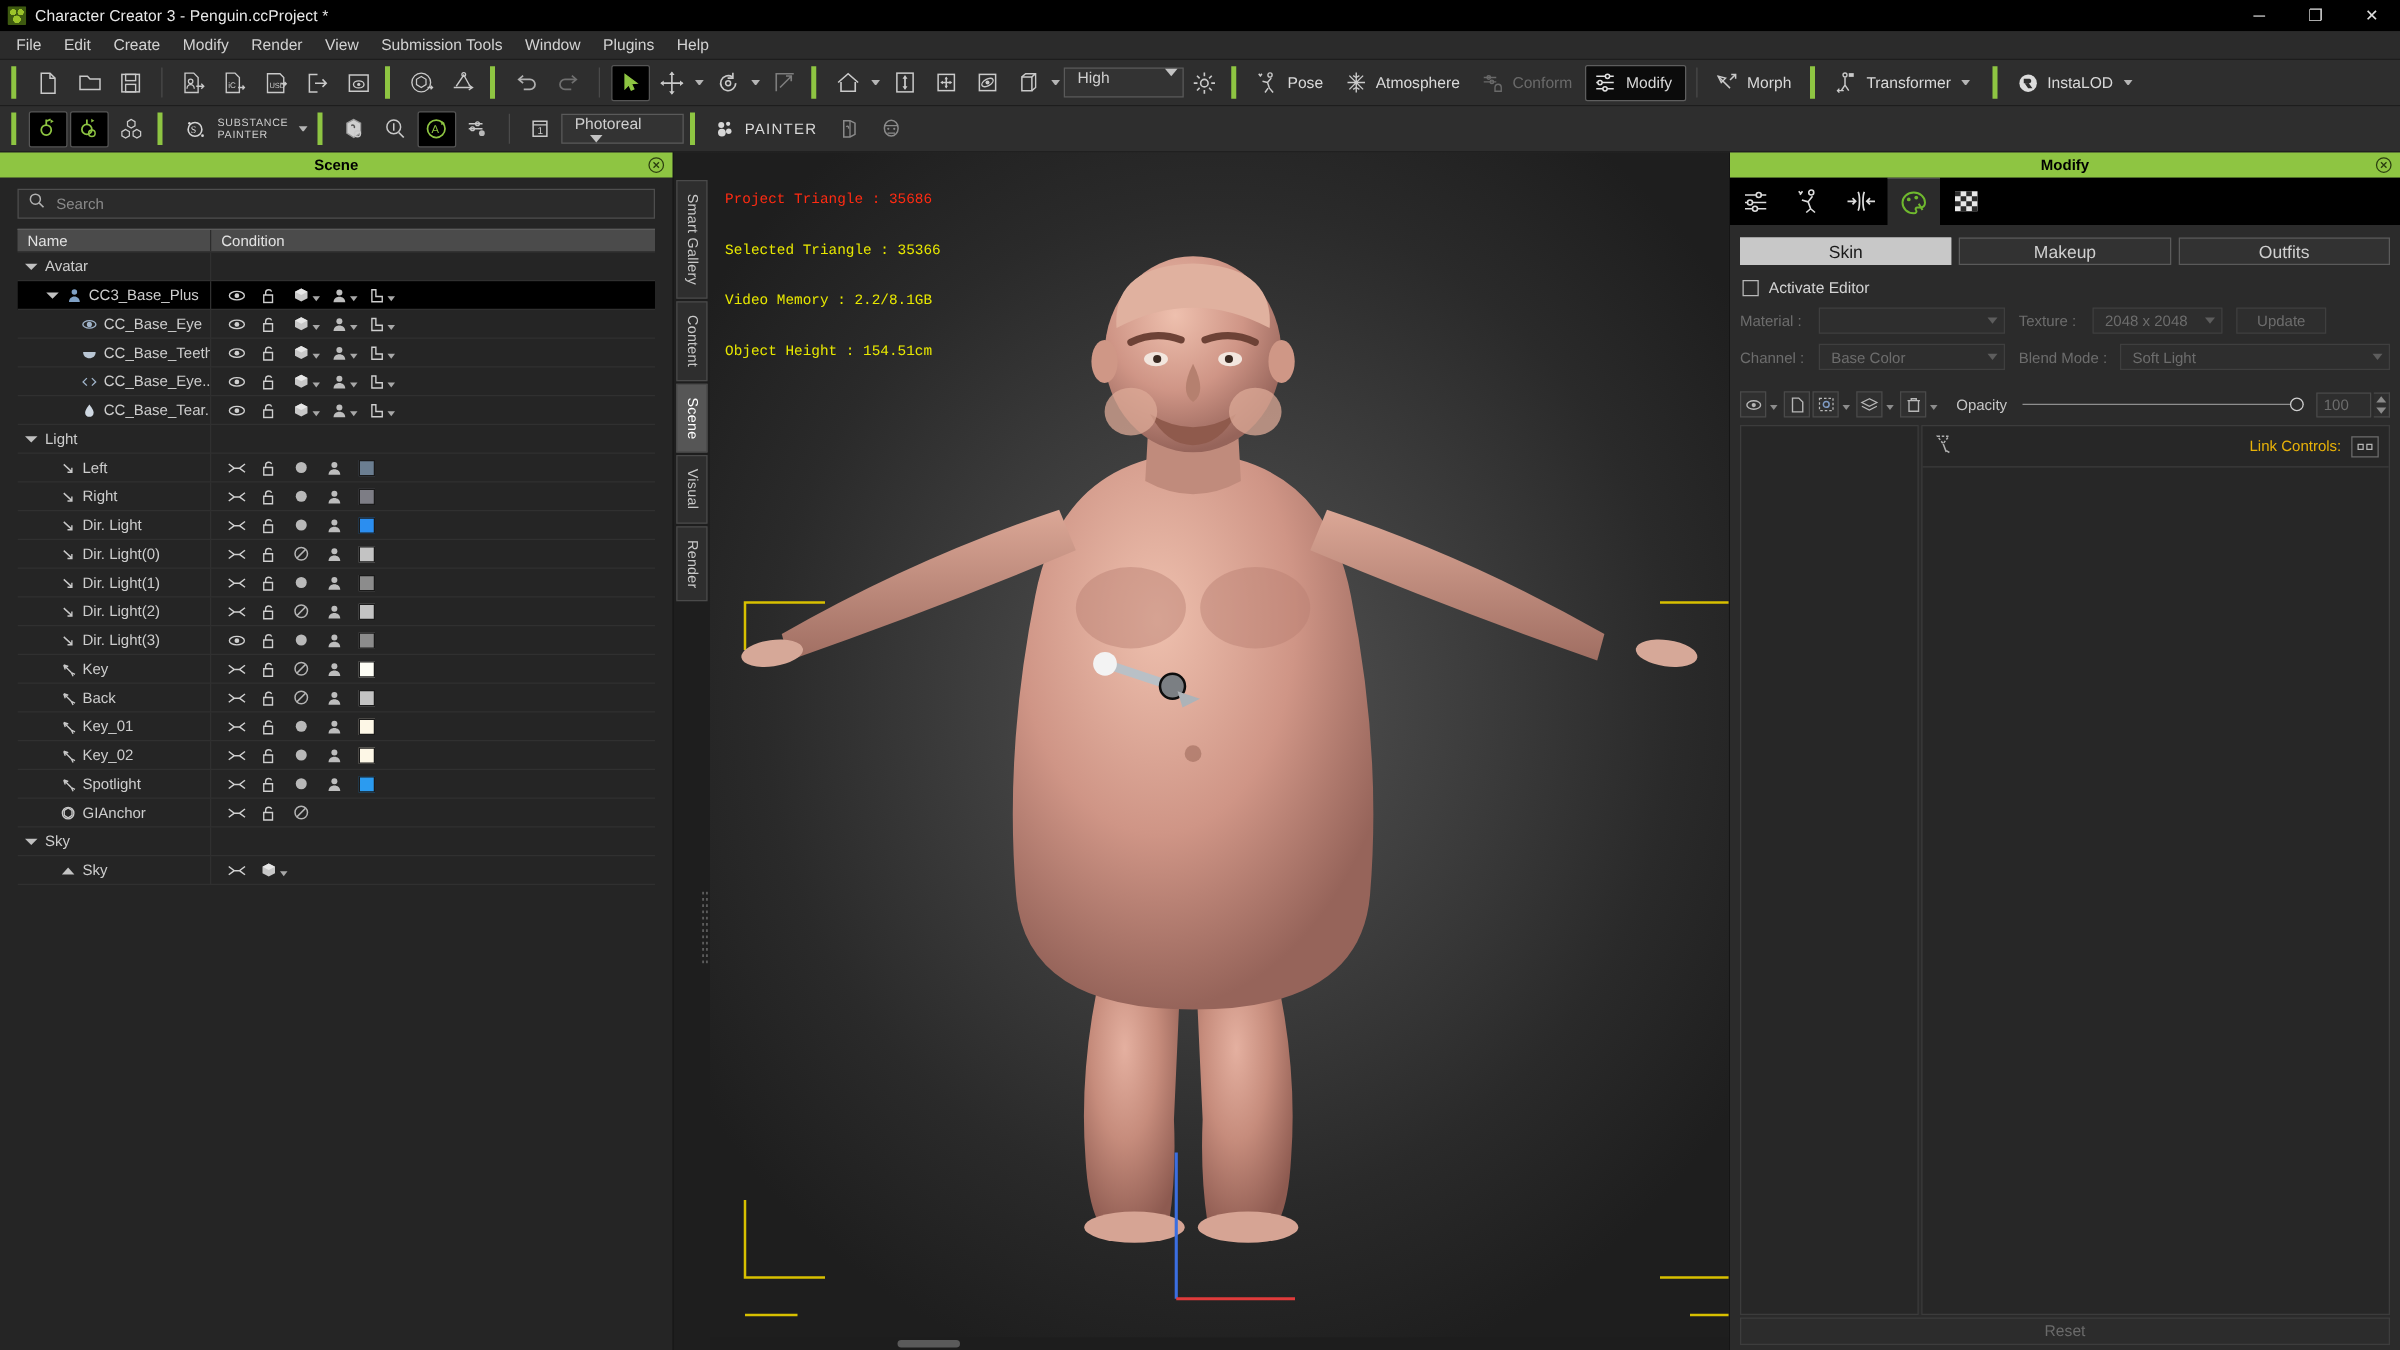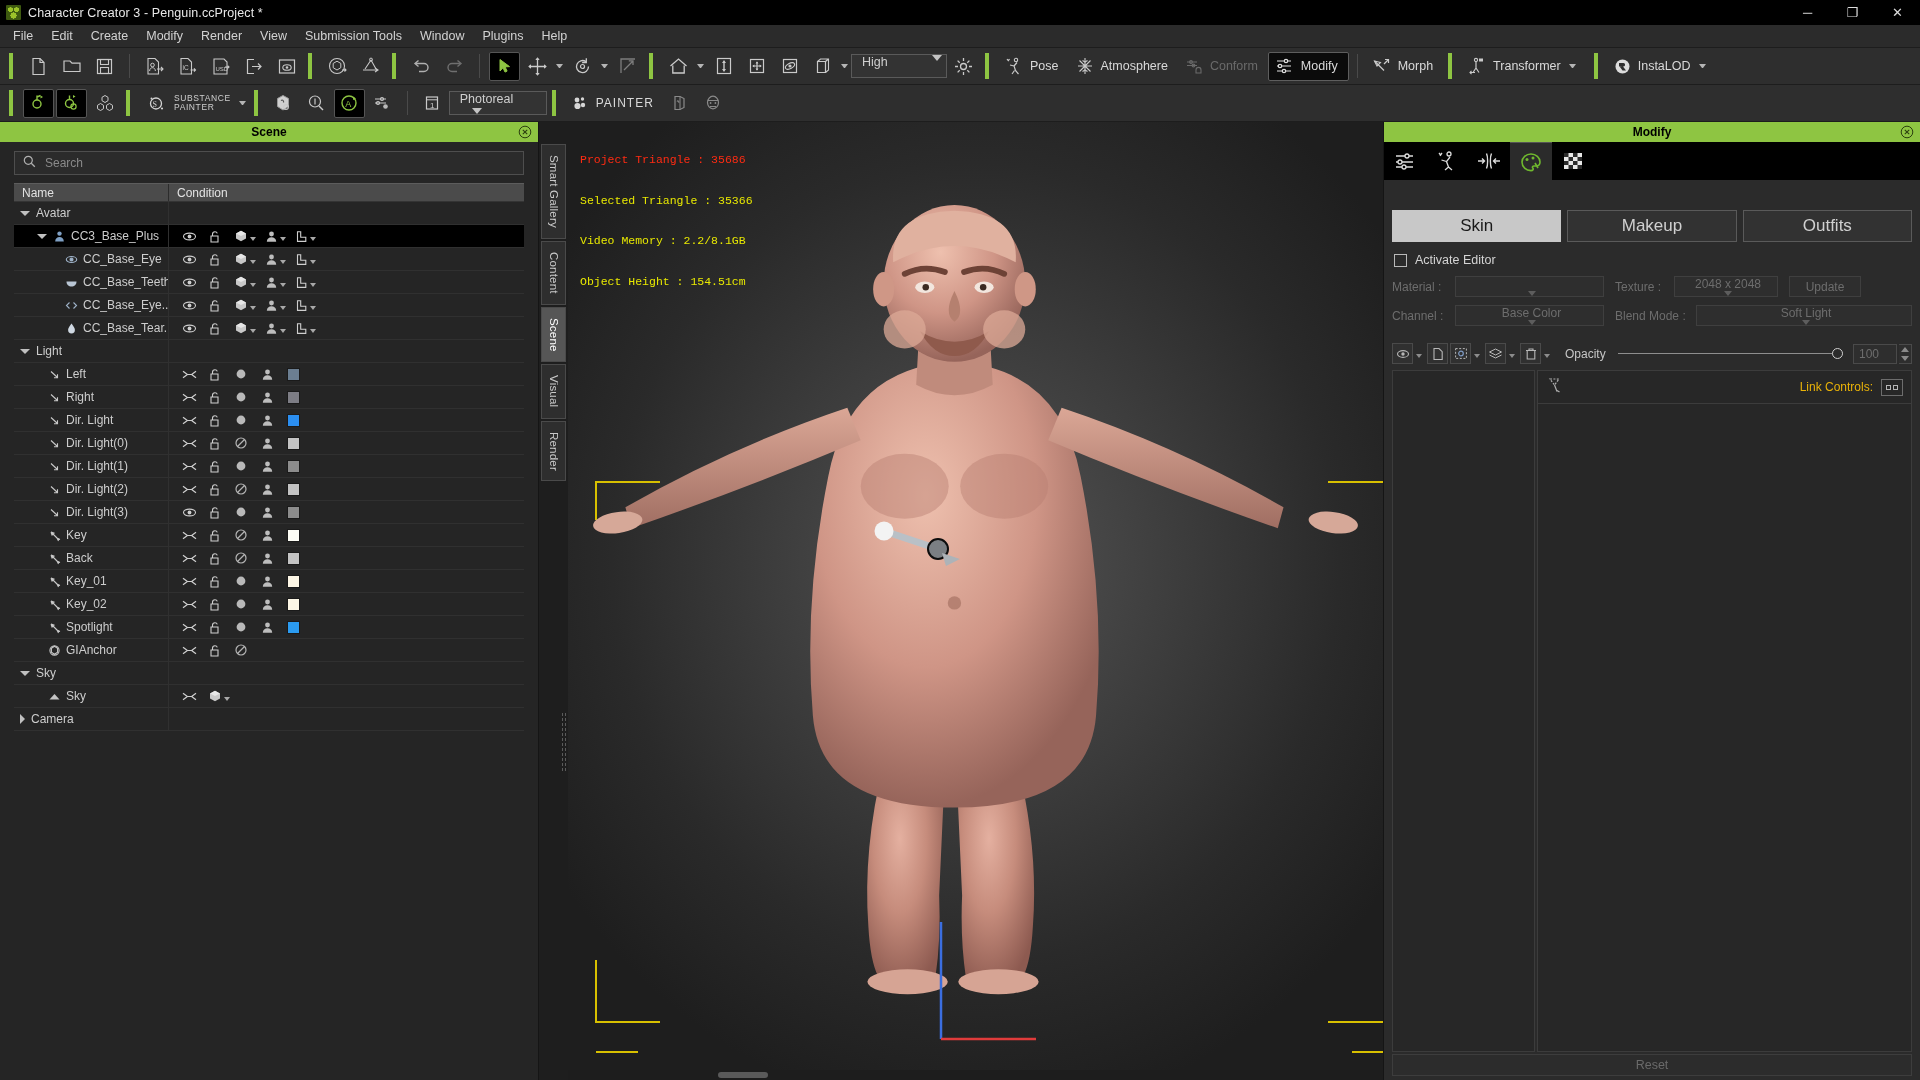--- a/index.html
+++ b/index.html
@@ -131,30 +131,30 @@
   .vp-scroll .th { position: absolute; left: 150px; width: 50px; top: 2px; height: 6px; background: #5a5a5a; border-radius: 3px; }
 
   
   .modpanel { width: 537px; flex: 0 0 537px; display: flex; flex-direction: column; background: #2b2b2b;
               border-left: 1px solid #151515; }
   .modtabs { height: 38px; flex: 0 0 38px; background: #000; display: flex; align-items: stretch; }
   .modtab { width: 42px; display: flex; align-items: center; justify-content: center; }
   .modtab.active { background: #2b2b2b; border-top: 1px solid #555; }
   .modbody { flex: 1 1 auto; display: flex; flex-direction: column; padding: 10px 8px 0 8px; }
   .segrow { display: flex; gap: 6px; }
-  .seg { flex: 1; height: 32px; border: 1px solid #5a5a5a; background: #323232; color: #d0d0d0;
-         font-size: 17px; display: flex; align-items: center; justify-content: center; margin-top: 20px; }
+  .seg { flex: 1; height: 22px; border: 1px solid #5a5a5a; background: #323232; color: #d0d0d0;
+         font-size: 14px; display: flex; align-items: center; justify-content: center; }
   .seg.active { background: #c8c8c8; color: #1a1a1a; border-color: #c8c8c8; }
   .chkrow { display: flex; align-items: center; gap: 8px; margin: 11px 0 9px 2px; }
   .chk { width: 13px; height: 13px; border: 1px solid #b9b9b9; background: #2b2b2b; }
   .chklbl { font-size: 12.5px; color: #d4d4d4; }
   .frow { display: flex; align-items: center; gap: 7px; margin-bottom: 8px; }
   .flbl { font-size: 12px; color: #6d6d6d; width: 56px; flex: 0 0 56px; }
   .fcombo { height: 21px; border: 1px solid #3f3f3f; background: #2e2e2e; display: flex; align-items: center;
-            justify-content: space-between; padding: 0 5px 0 9px; font-size: 12px; color: #6d6d6d; flex-direction: column; }
+            justify-content: space-between; padding: 0 5px 0 9px; font-size: 12px; color: #6d6d6d; }
   .fcombo .cc2 { width: 0; height: 0; border-left: 4.5px solid transparent; border-right: 4.5px solid transparent;
                  border-top: 5.5px solid #5d5d5d; }
   .fbtn { height: 21px; border: 1px solid #3f3f3f; background: #2e2e2e; font-size: 12px; color: #6d6d6d;
           display: flex; align-items: center; justify-content: center; }
   .toolrow { display: flex; align-items: center; gap: 2px; margin: 9px 0 6px 0; }
   .sqbtn { width: 21px; height: 21px; border: 1px solid #4a4a4a; background: #303030;
            display: flex; align-items: center; justify-content: center; }
   .minicaret { width: 0; height: 0; border-left: 3.5px solid transparent; border-right: 3.5px solid transparent;
                border-top: 4.5px solid #8c8c8c; margin: 5px 3px 0 1px; }
   .opacity-lbl { font-size: 12px; color: #c6c6c6; margin-left: 10px; margin-right: 10px; }
@@ -1411,28 +1411,20 @@
                 </svg>
               </div>
               <div class="condicon">
                 <svg width="14" height="14" viewBox="0 0 14 14">
                   <path d="M7 1.8 2 4.4v5.2L7 12.2l5-2.6V4.4z" fill="#c8c8c8"></path>
                   <path d="M7 1.8 2 4.4 7 7l5-2.6z" fill="#e6e6e6"></path>
                 </svg>
               </div>
               <i class="condcaret"></i>
             </div>
-          </div>
-          <div class="trow">
-            <div class="namecell">
-              <span style="display: inline-block; flex: 0 0 auto; width: 6px;"></span>
-              <i class="tri right" style="margin-right: 6px;"></i>
-              <span class="tlabel">Camera</span>
-            </div>
-            <div class="condcell"></div>
           </div>
         </div>
     </div>
 
     <div class="vtabs">
       <div class="vtab">Smart Gallery</div>
       <div class="vtab">Content</div>
       <div class="vtab active">Scene</div>
       <div class="vtab">Visual</div>
       <div class="vtab">Render</div>

